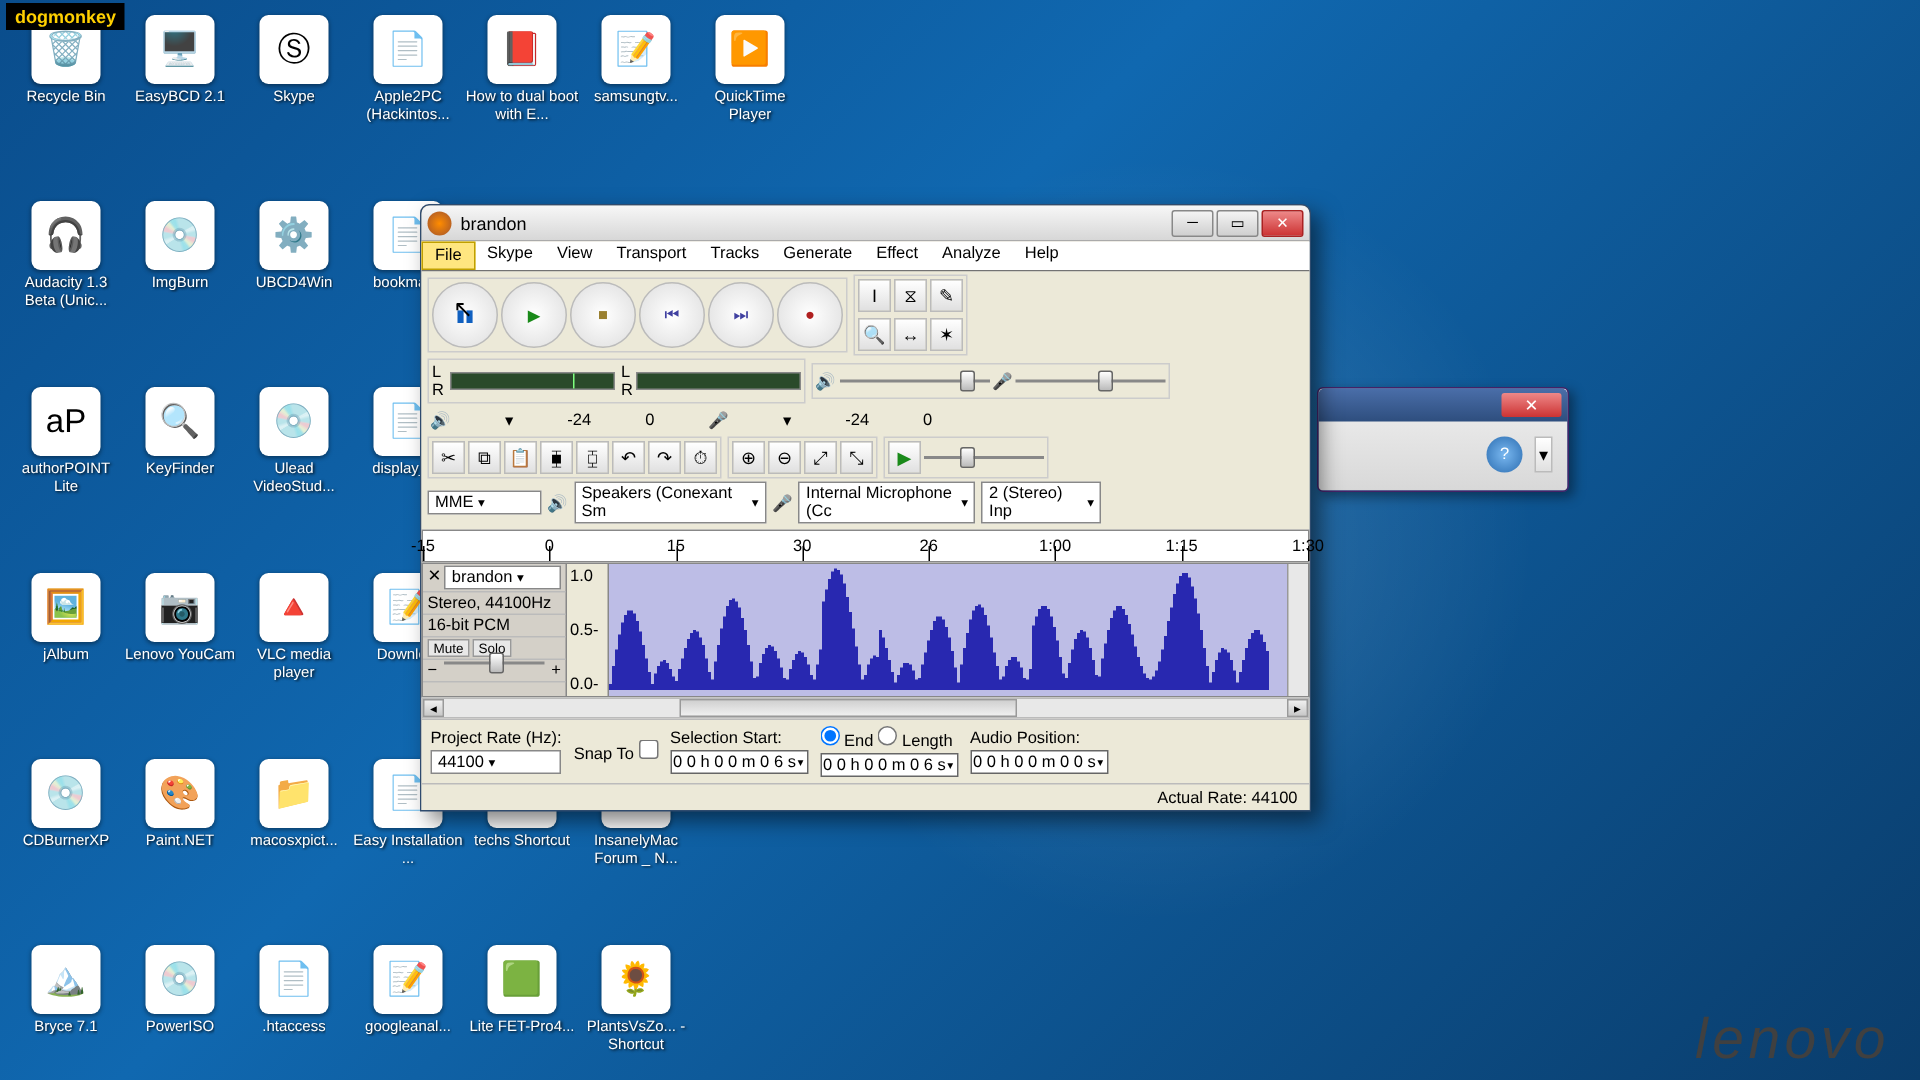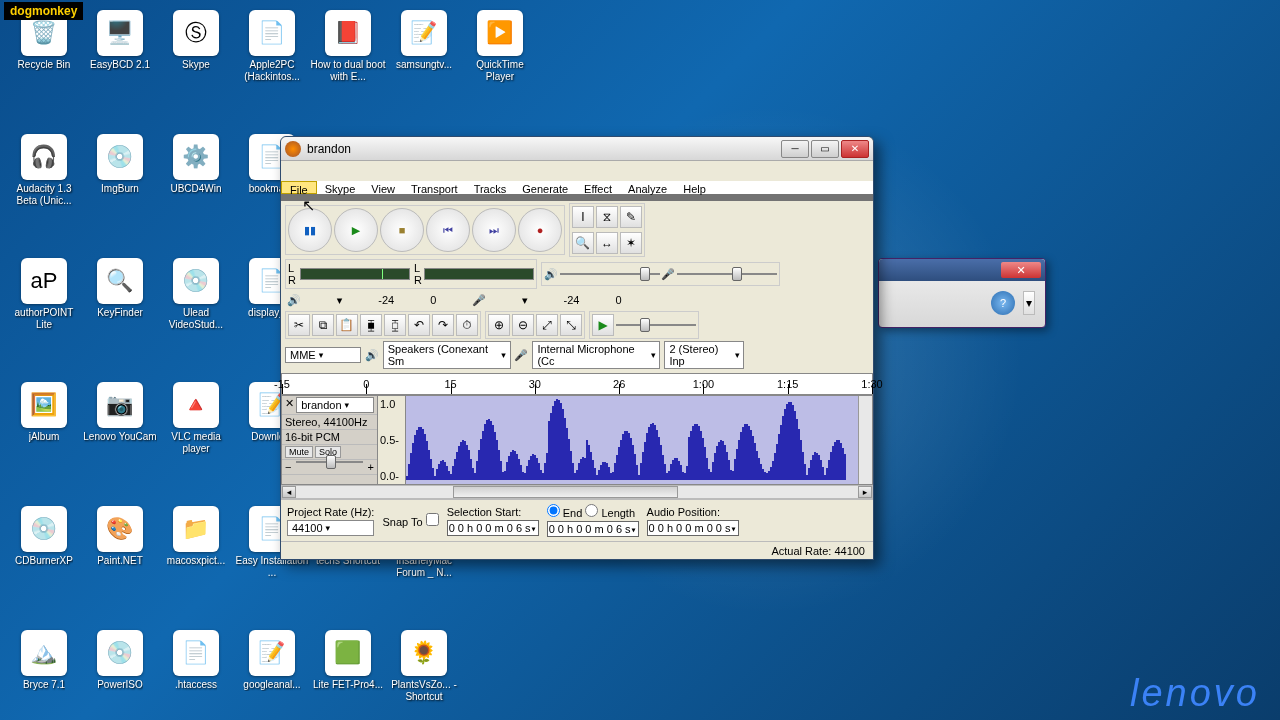--- a/index.html
+++ b/index.html
@@ -1,32 +1,32 @@
 <!DOCTYPE html>
 <html><head>
 <meta charset="utf-8">
 <style>
 * { margin:0; padding:0; box-sizing:border-box; font-family:"Segoe UI",Tahoma,sans-serif; font-size:11px; }
 body { width:1280px; height:720px; background:linear-gradient(135deg,#0a4d8c 0%,#1068b0 40%,#0a3d6c 100%); position:relative; overflow:hidden; }
 body::before { content:""; position:absolute; left:60%; top:50%; width:600px; height:600px; border-radius:50%; background:radial-gradient(circle,rgba(255,255,255,0.15) 0%,transparent 60%); transform:translate(-50%,-50%);}
 .username { position:absolute; top:2px; left:4px; background:#000; color:#ffd000; padding:2px 6px; font-weight:bold; font-size:12px; z-index:10; }
-.brand { position:absolute; right:20px; bottom:5px; color:#3b82f6; font-size:38px; font-weight:300; font-style:italic; letter-spacing:3px; }
+.brand { position:absolute; right:20px; bottom:5px; color:#404040; font-size:38px; font-weight:300; font-style:italic; letter-spacing:3px; }
 
 .desktop-icons { position:absolute; top:10px; left:6px; display:grid; grid-template-columns:repeat(7,76px); grid-auto-rows:120px; gap:4px 0; z-index:1; }
 .dicon { width:76px; display:flex; flex-direction:column; align-items:center; text-align:center; cursor:pointer; }
 .dicon .ico { width:46px; height:46px; margin-bottom:3px; border-radius:6px; background:#fff; display:flex; align-items:center; justify-content:center; font-size:22px; box-shadow:0 1px 3px rgba(0,0,0,0.4);}
 .dicon .label { color:#fff; font-size:10px; line-height:1.2; text-shadow:1px 1px 2px #000; word-break:break-word; max-height:26px; overflow:hidden;}
 
 .audacity { position:absolute; left:280px; top:136px; width:594px; background:#ece9d8; border:1px solid #2f4b6e; box-shadow:6px 6px 14px rgba(0,0,0,0.5); z-index:5; border-radius:6px 6px 0 0;}
 .titlebar { height:24px; background:linear-gradient(#f7f7f7,#d7d7d7); border-radius:6px 6px 0 0; display:flex; align-items:center; padding:0 4px; border-bottom:1px solid #aaa;}
 .titlebar .app-ico { width:16px;height:16px;background:radial-gradient(circle,#ff8c00,#a0522d);border-radius:50%;margin-right:6px;}
 .titlebar .title-txt { flex:1; font-size:12px; }
 .winbtn { width:28px;height:18px;margin-left:2px;border:1px solid #888;background:linear-gradient(#f4f4f4,#cfcfcf);border-radius:2px;display:flex;align-items:center;justify-content:center;cursor:pointer;font-size:10px;}
 .winbtn.close { background:linear-gradient(#e88,#c33);border-color:#a22;color:#fff;}
-.menubar { height:20px; background:#fff; display:flex; border-bottom:7px solid #737373;margin-top:20px; }
+.menubar { height:20px; background:#fff; display:flex; border-bottom:1px solid #737373; }
 .menuitem { padding:2px 8px; cursor:pointer;}
 .menuitem.open { background:#ffe680; border:1px solid #c0a000;}
 .toolbars { background:#ece9d8; padding:2px 4px; }
 .tb-row { display:flex; align-items:center; gap:4px; margin-bottom:2px; min-height:26px;}
 .tb-group { display:flex; gap:2px; padding:2px; border:1px solid #ccc; background:#ece9d8; align-items:center;}
 .big-btn { width:44px;height:44px;border-radius:50%;border:1px solid #bbb;background:radial-gradient(#fff,#ddd);display:flex;align-items:center;justify-content:center;cursor:pointer;font-size:16px;}
 .sm-btn { width:22px;height:22px;border:1px solid #bbb;background:linear-gradient(#fff,#e0e0e0);display:flex;align-items:center;justify-content:center;cursor:pointer;font-size:12px;}
 .meter { width:110px; height:12px; background:#2a4a2a; border:1px solid #888; position:relative;}
 .meter .line { position:absolute; top:0; bottom:0; width:1px; background:#7fff7f;}
 .slider { width:100px;height:18px;display:flex;align-items:center;}
@@ -373,21 +373,21 @@
 
     <div class="tb-row">
       <div class="dropd" style="width:76px">
           <span>MME</span>
         </div>
       <span>🔊</span>
       <div class="dropd" style="width:128px">
           <span>Speakers (Conexant Sm</span>
         </div>
       <span>🎤</span>
-      <div class="dropd" style="width:128px">
+      <div class="dropd" style="width:118px">
           <span>Internal Microphone (Cc</span>
         </div>
       <div class="dropd" style="width:80px">
           <span>2 (Stereo) Inp</span>
         </div>
     </div>
   </div>
 
   <div class="tracks-area">
     <div class="timeline" id="timeline">

